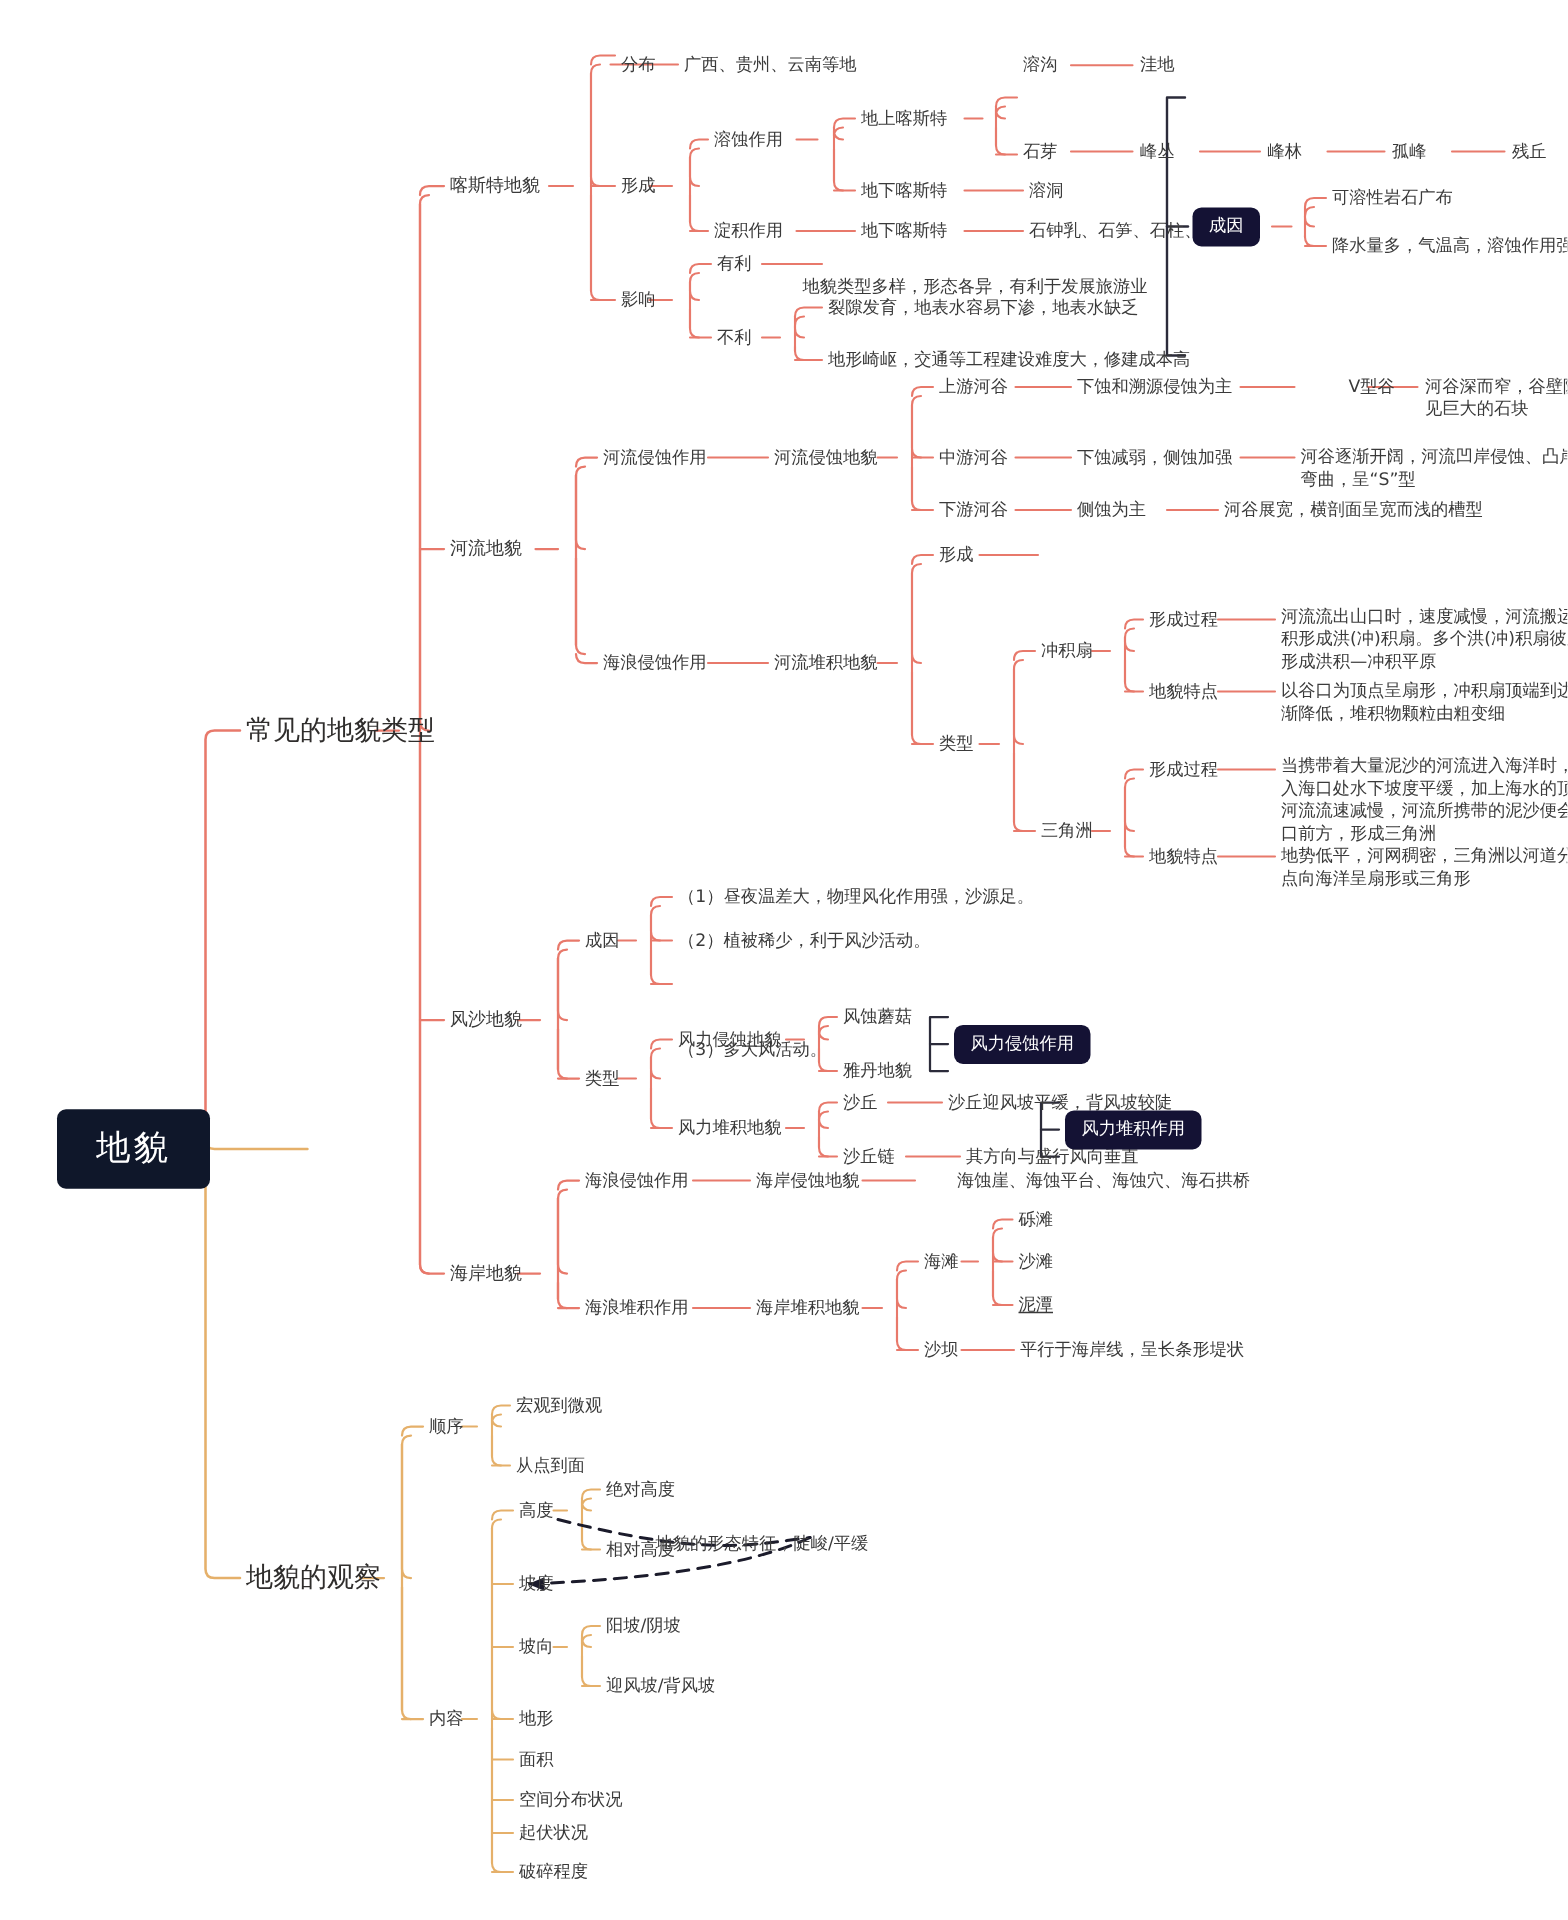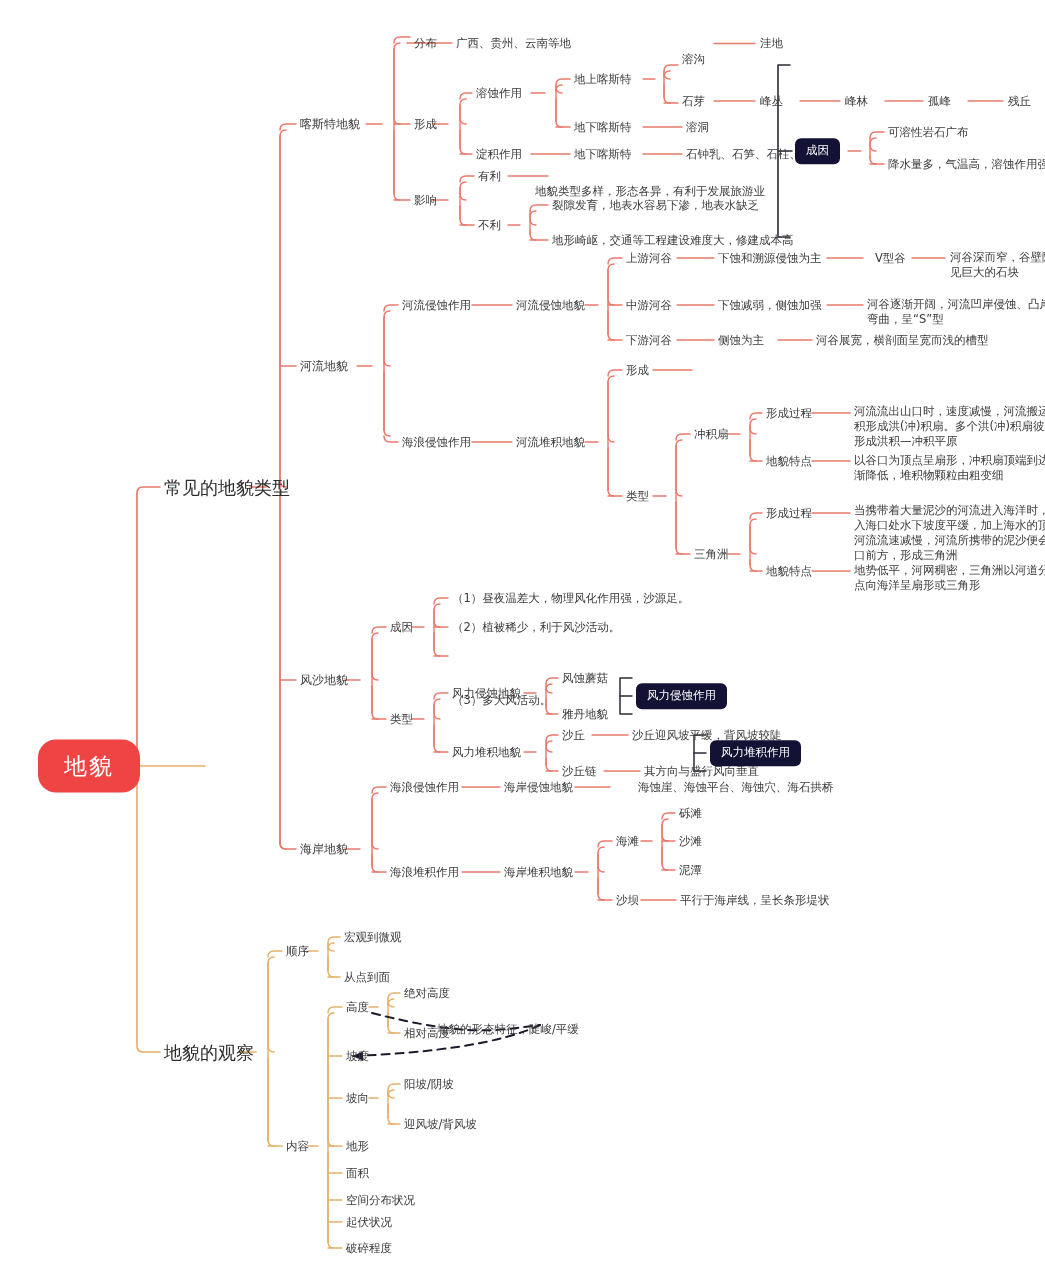--- a/index.html
+++ b/index.html
@@ -1,21 +1,21 @@
 <!DOCTYPE html>
 <html><head>
 <meta charset="utf-8">
 <style>
   html,body{margin:0;padding:0;background:#ffffff;}
   body{font-family:"DejaVu Sans","Liberation Sans",sans-serif;}
   #stage{position:relative;width:1045px;height:1280px;background:#fff;overflow:hidden;}
   #wires{position:absolute;left:0;top:0;width:1045px;height:1280px;}
   .nd{position:absolute;white-space:pre;color:#3a3a3a;font-size:11.5px;line-height:15px;
       transform:translateY(-50%);}
-  .rootbox{position:absolute;background:#ef4444;color:#fff;border-radius:18px;
+  .rootbox{position:absolute;background:#0f172a;color:#fff;border-radius:6px;
       font-size:23px;line-height:1;padding:15px 26px;transform:translateY(-50%);
       letter-spacing:2px;}
   .darkbox{position:absolute;background:#141234;color:#fff;border-radius:6px;
       font-size:11.5px;line-height:1;padding:7px 11px;transform:translateY(-50%);
       white-space:nowrap;}
   .lvl1{font-size:18px;color:#2f2d2c;}
   .lvl2{font-size:12px;}
 </style>
 </head>
 <body>
@@ -305,21 +305,21 @@
   <div class="nd" style="left:456px;top:43px;">广西、贵州、云南等地</div>
 
   <div class="nd" style="left:414px;top:124px;">形成</div>
   <div class="nd" style="left:476px;top:93px;">溶蚀作用</div>
   <div class="nd" style="left:476px;top:154px;">淀积作用</div>
 
   <div class="nd" style="left:574px;top:79px;">地上喀斯特</div>
   <div class="nd" style="left:574px;top:127px;">地下喀斯特</div>
   <div class="nd" style="left:686px;top:127px;">溶洞</div>
 
-  <div class="nd" style="left:682px;top:59px;">溶沟</div>
+  <div class="nd" style="left:682px;top:43px;">溶沟</div>
   <div class="nd" style="left:760px;top:43px;">洼地</div>
 
   <div class="nd" style="left:682px;top:101px;">石芽</div>
   <div class="nd" style="left:760px;top:101px;">峰丛</div>
   <div class="nd" style="left:845px;top:101px;">峰林</div>
   <div class="nd" style="left:928px;top:101px;">孤峰</div>
   <div class="nd" style="left:1008px;top:101px;">残丘</div>
 
   <div class="nd" style="left:574px;top:154px;">地下喀斯特</div>
   <div class="nd" style="left:686px;top:154px;">石钟乳、石笋、石柱、石帘</div>
@@ -333,21 +333,21 @@
 
   <div class="darkbox" style="left:795px;top:151px;">成因</div>
   <div class="nd" style="left:888px;top:132px;">可溶性岩石广布</div>
   <div class="nd" style="left:888px;top:164px;">降水量多，气温高，溶蚀作用强</div>
 
   <div class="nd" style="left:402px;top:305px;">河流侵蚀作用</div>
   <div class="nd" style="left:516px;top:305px;">河流侵蚀地貌</div>
 
   <div class="nd" style="left:626px;top:258px;text-align:center;">上游河谷</div>
   <div class="nd" style="left:718px;top:258px;text-align:right;">下蚀和溯源侵蚀为主</div>
-  <div class="nd" style="left:875px;top:258px;">V型谷</div>
+  <div class="nd" style="left:899px;top:258px;">V型谷</div>
   <div class="nd" style="left:950px;top:265px;">河谷深而窄，谷壁陡峭，河床底部起伏不平，常
 见巨大的石块</div>
 
   <div class="nd" style="left:626px;top:305px;">中游河谷</div>
   <div class="nd" style="left:718px;top:305px;">下蚀减弱，侧蚀加强</div>
   <div class="nd" style="left:867px;top:312px;">河谷逐渐开阔，河流凹岸侵蚀、凸岸堆积，河道
 弯曲，呈“S”型</div>
 
   <div class="nd" style="left:626px;top:340px;">下游河谷</div>
   <div class="nd" style="left:718px;top:340px;">侧蚀为主</div>
@@ -398,21 +398,21 @@
 
   <div class="nd" style="left:390px;top:787px;">海浪侵蚀作用</div>
   <div class="nd" style="left:504px;top:787px;">海岸侵蚀地貌</div>
   <div class="nd" style="left:614px;top:787px;margin-left:24px;">海蚀崖、海蚀平台、海蚀穴、海石拱桥</div>
 
   <div class="nd" style="left:390px;top:872px;">海浪堆积作用</div>
   <div class="nd" style="left:504px;top:872px;">海岸堆积地貌</div>
   <div class="nd" style="left:616px;top:841px;">海滩</div>
   <div class="nd" style="left:679px;top:813px;">砾滩</div>
   <div class="nd" style="left:679px;top:841px;">沙滩</div>
-  <div class="nd" style="left:679px;top:870px;">泥潭</div>
+  <div class="nd" style="left:679px;top:870px;text-decoration:underline;">泥潭</div>
   <div class="nd" style="left:616px;top:900px;">沙坝</div>
   <div class="nd" style="left:680px;top:900px;">平行于海岸线，呈长条形堤状</div>
 
   <div class="nd" style="left:286px;top:951px;">顺序</div>
   <div class="nd" style="left:344px;top:937px;">宏观到微观</div>
   <div class="nd" style="left:344px;top:977px;">从点到面</div>
 
   <div class="nd" style="left:286px;top:1146px;">内容</div>
 
   <div class="nd" style="left:346px;top:1007px;">高度</div>

